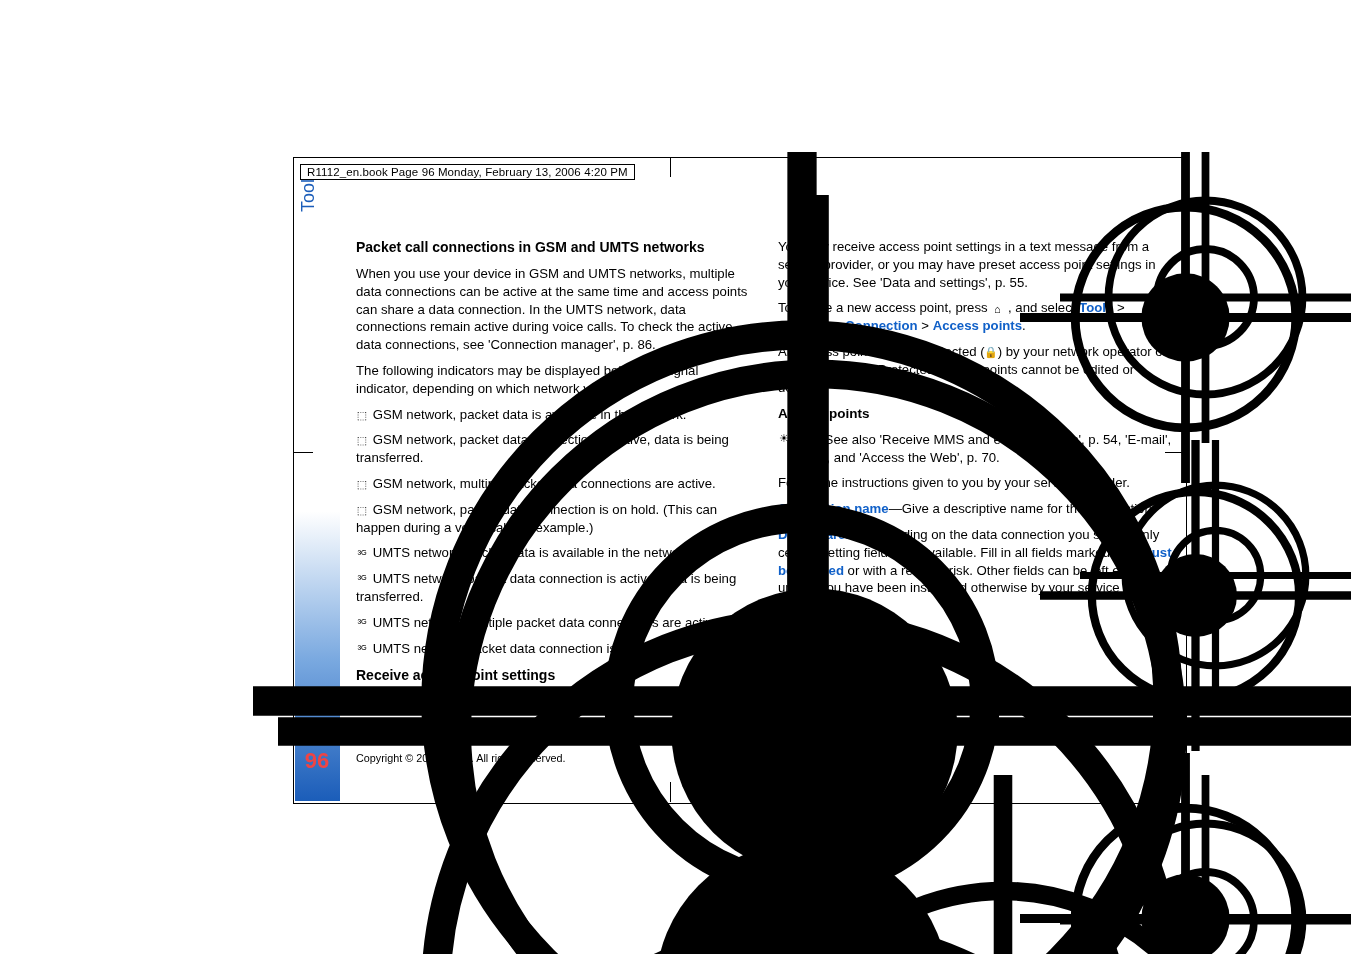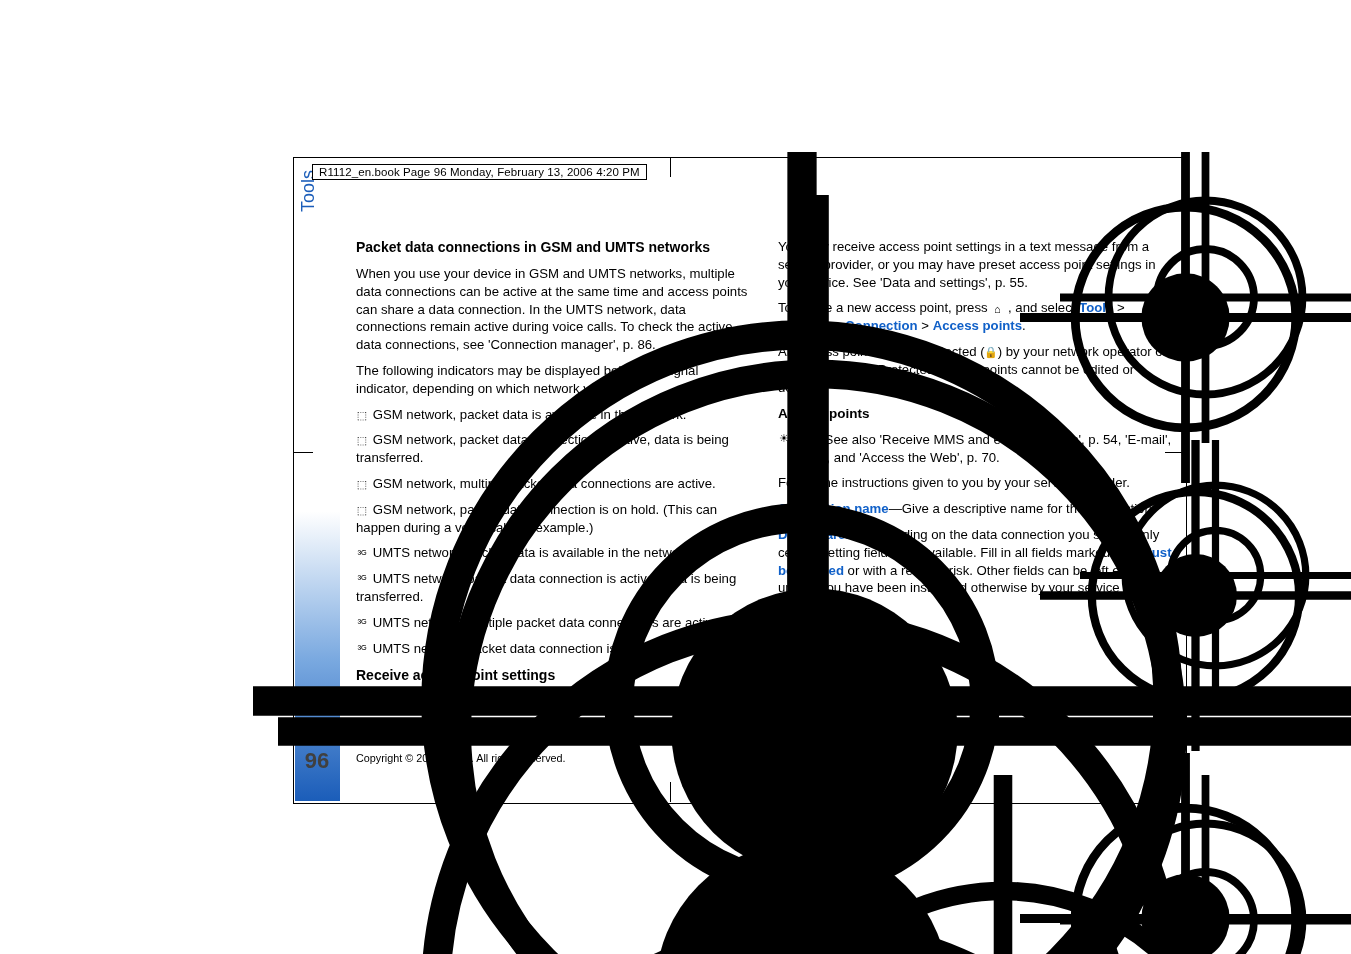--- a/index.html
+++ b/index.html
@@ -37,41 +37,41 @@
     left: 670px; top: 157px; width: 0; height: 20px;
     border-left: 0.5px solid #000;
   }
   .crop-inset-bottom {
     position: absolute;
     left: 670px; top: 782px; width: 0; height: 20px;
     border-left: 0.5px solid #000;
   }
   .book-tag {
     position: absolute;
-    left: 312px;
+    left: 300px;
     top: 164px;
     font-size: 11.5px;
     letter-spacing: 0.1px;
     border: 0.5px solid #000;
     padding: 1px 6px;
     background: #fff;
   }
   .sidebar {
     position: absolute;
     left: 295px;
     top: 157px;
     width: 45px;
     height: 644px;
     background: linear-gradient(to bottom, #ffffff 0%, #ffffff 55%, #7aa9e0 78%, #1b5db9 100%);
   }
   .page-number {
     position: absolute;
     left: 297px;
     top: 748px;
-    color: #404040;
+    color: #ef4444;
     font-weight: bold;
     font-size: 22px;
     width: 40px;
     text-align: center;
   }
   .section-label {
     position: absolute;
     left: 298px;
     top: 242px;
     transform: rotate(-90deg);
@@ -137,21 +137,21 @@
 <div class="crop-inset-left"></div>
 <div class="crop-inset-right"></div>
 <div class="crop-inset-top"></div>
 <div class="crop-inset-bottom"></div>
 
 <div class="book-tag">R1112_en.book  Page 96  Monday, February 13, 2006  4:20 PM</div>
 
 <div class="content">
 
 
-  <p class="h2">Packet data connections in GSM and UMTS networks</p>
+  <p class="h2">Packet call connections in GSM and UMTS networks</p>
 
   <p>When you use your device in GSM and UMTS networks, multiple data connections can be active at the same time and access points can share a data connection. In the UMTS network, data connections remain active during voice calls. To check the active data connections, see 'Connection manager', p. 86.</p>
 
   <p>The following indicators may be displayed below the signal indicator, depending on which network you use:</p>
 
   <p><span class="icon-anchor">⬚</span><span> GSM network, packet data is available in the network.</span></p>
 
   <p><span class="icon-anchor">⬚</span><span> GSM network, packet data connection is active, data is being transferred.</span></p>
 
   <p><span class="icon-anchor">⬚</span><span> GSM network, multiple packet data connections are active.</span></p>

